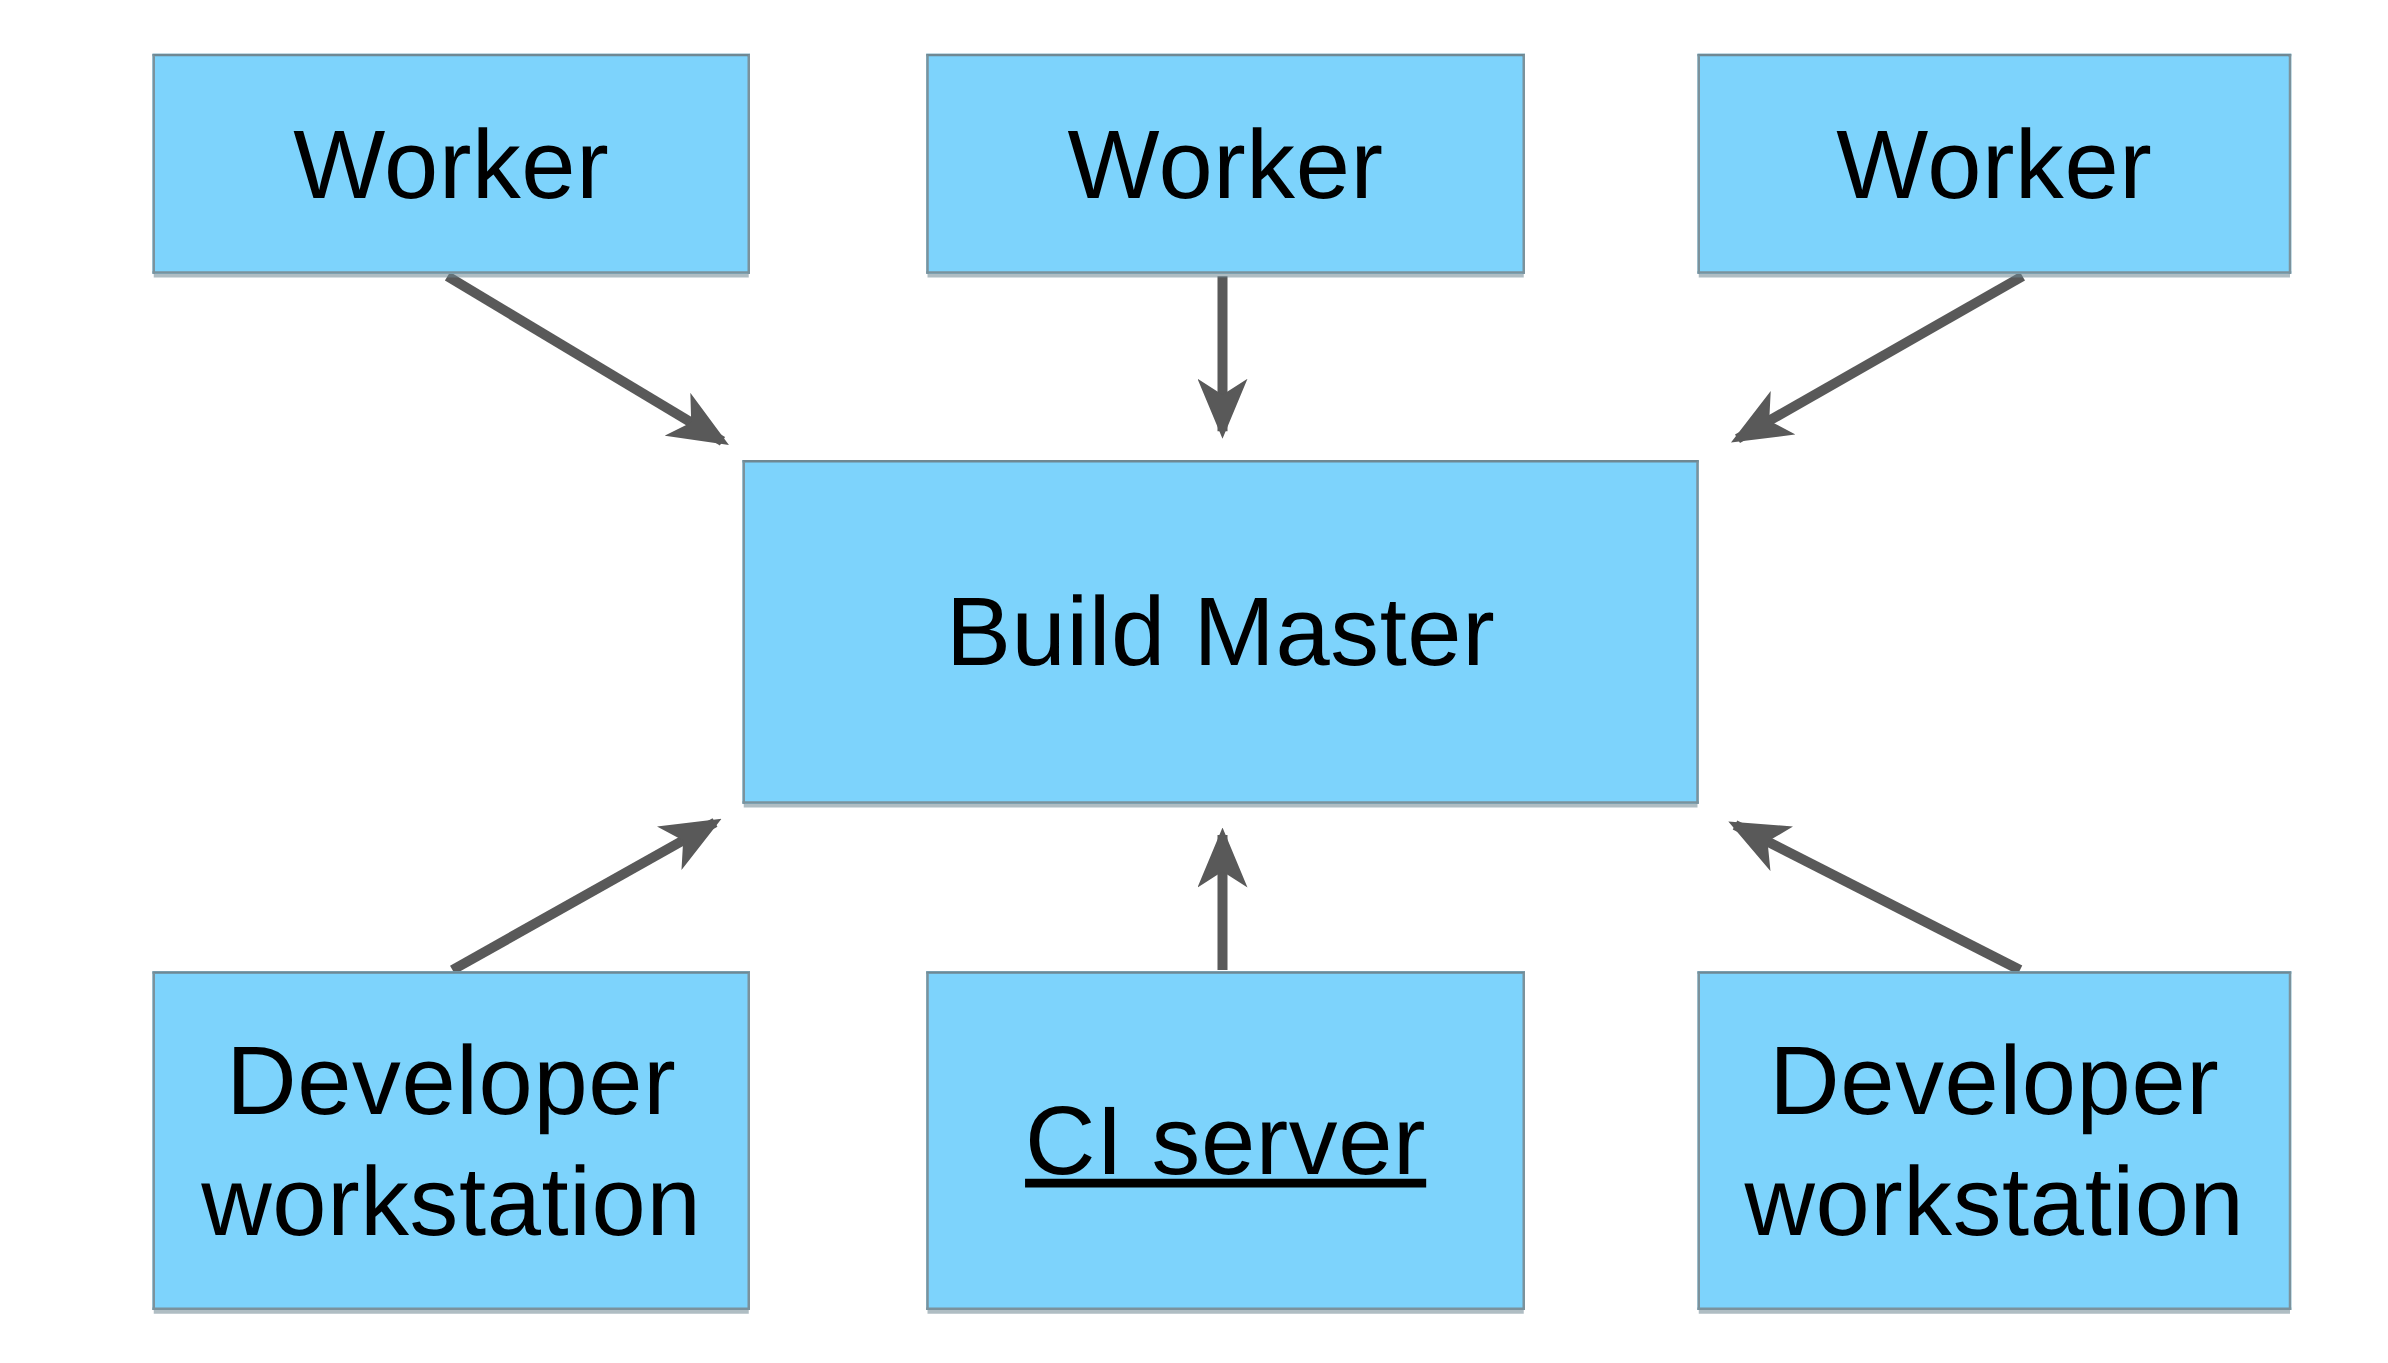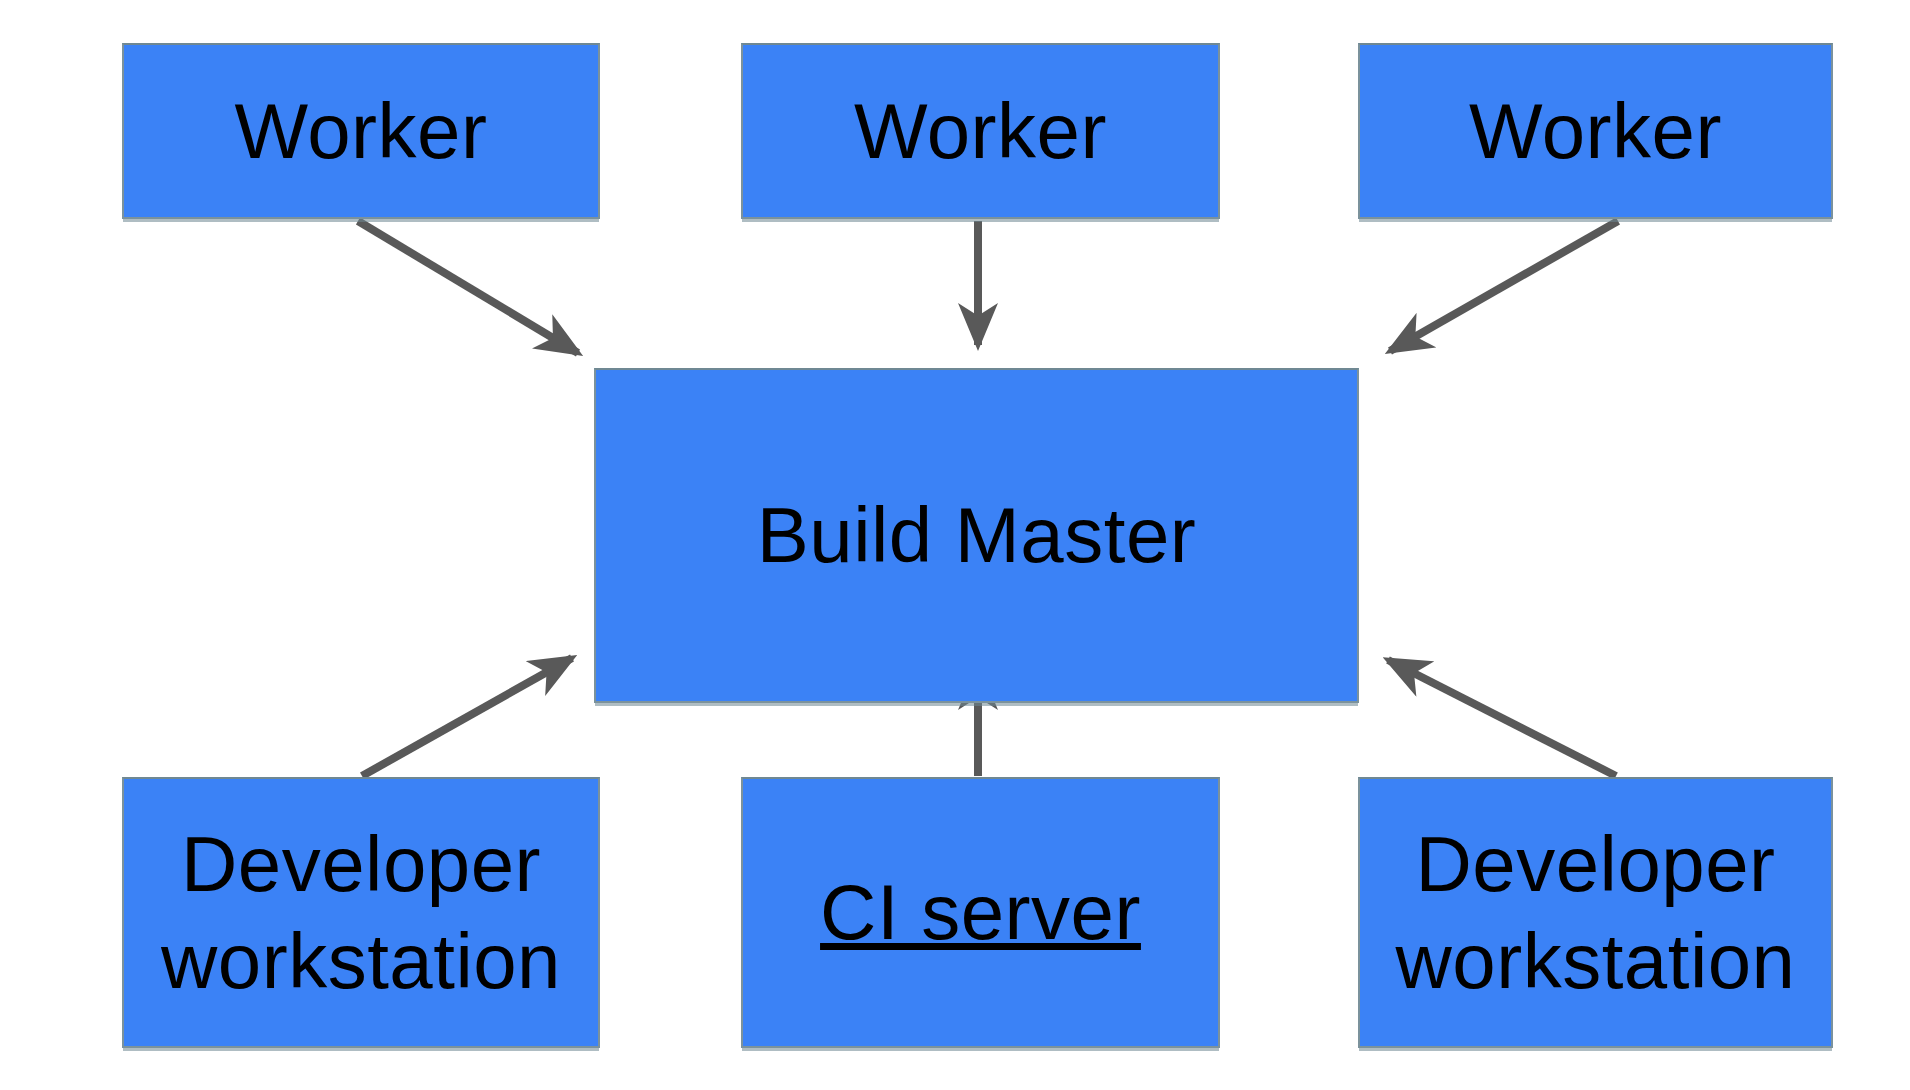--- a/index.html
+++ b/index.html
@@ -18,41 +18,41 @@
   .edges {
     position: absolute;
     left: 0; top: 0;
     width: 1910px;
     height: 1090px;
     pointer-events: none;
   }
   .node {
     position: absolute;
     box-sizing: border-box;
-    background: #3b82f6;
+    background: #7dd3fc;
     border: 2px solid #7b929c;
     border-top-color: #6f8893;
     box-shadow: 0 4px 0 -1px rgba(110, 134, 146, 0.55);
     display: flex;
     align-items: center;
     justify-content: center;
     text-align: center;
     color: #000000;
     font-size: 78px;
     line-height: 1.24;
     letter-spacing: 0.5px;
   }
   .node .label { display: block; padding: 0 18px; }
 
   
   .n-worker1 { left: 122px; top: 43px;  width: 478px; height: 176px; }
   .n-worker2 { left: 741px; top: 43px;  width: 479px; height: 176px; }
   .n-worker3 { left: 1358px; top: 43px; width: 475px; height: 176px; }
   
-  .n-master  { left: 594px; top: 368px; width: 765px; height: 335px; }
+  .n-master  { left: 594px; top: 368px; width: 765px; height: 275px; }
   
   .n-dev1    { left: 122px; top: 777px;  width: 478px; height: 271px; }
   .n-ci      { left: 741px; top: 777px;  width: 479px; height: 271px; text-decoration: underline; }
   .n-dev2    { left: 1358px; top: 777px; width: 475px; height: 271px; }
 </style>
 </head>
 <body>
 
 <div class="canvas">
 

